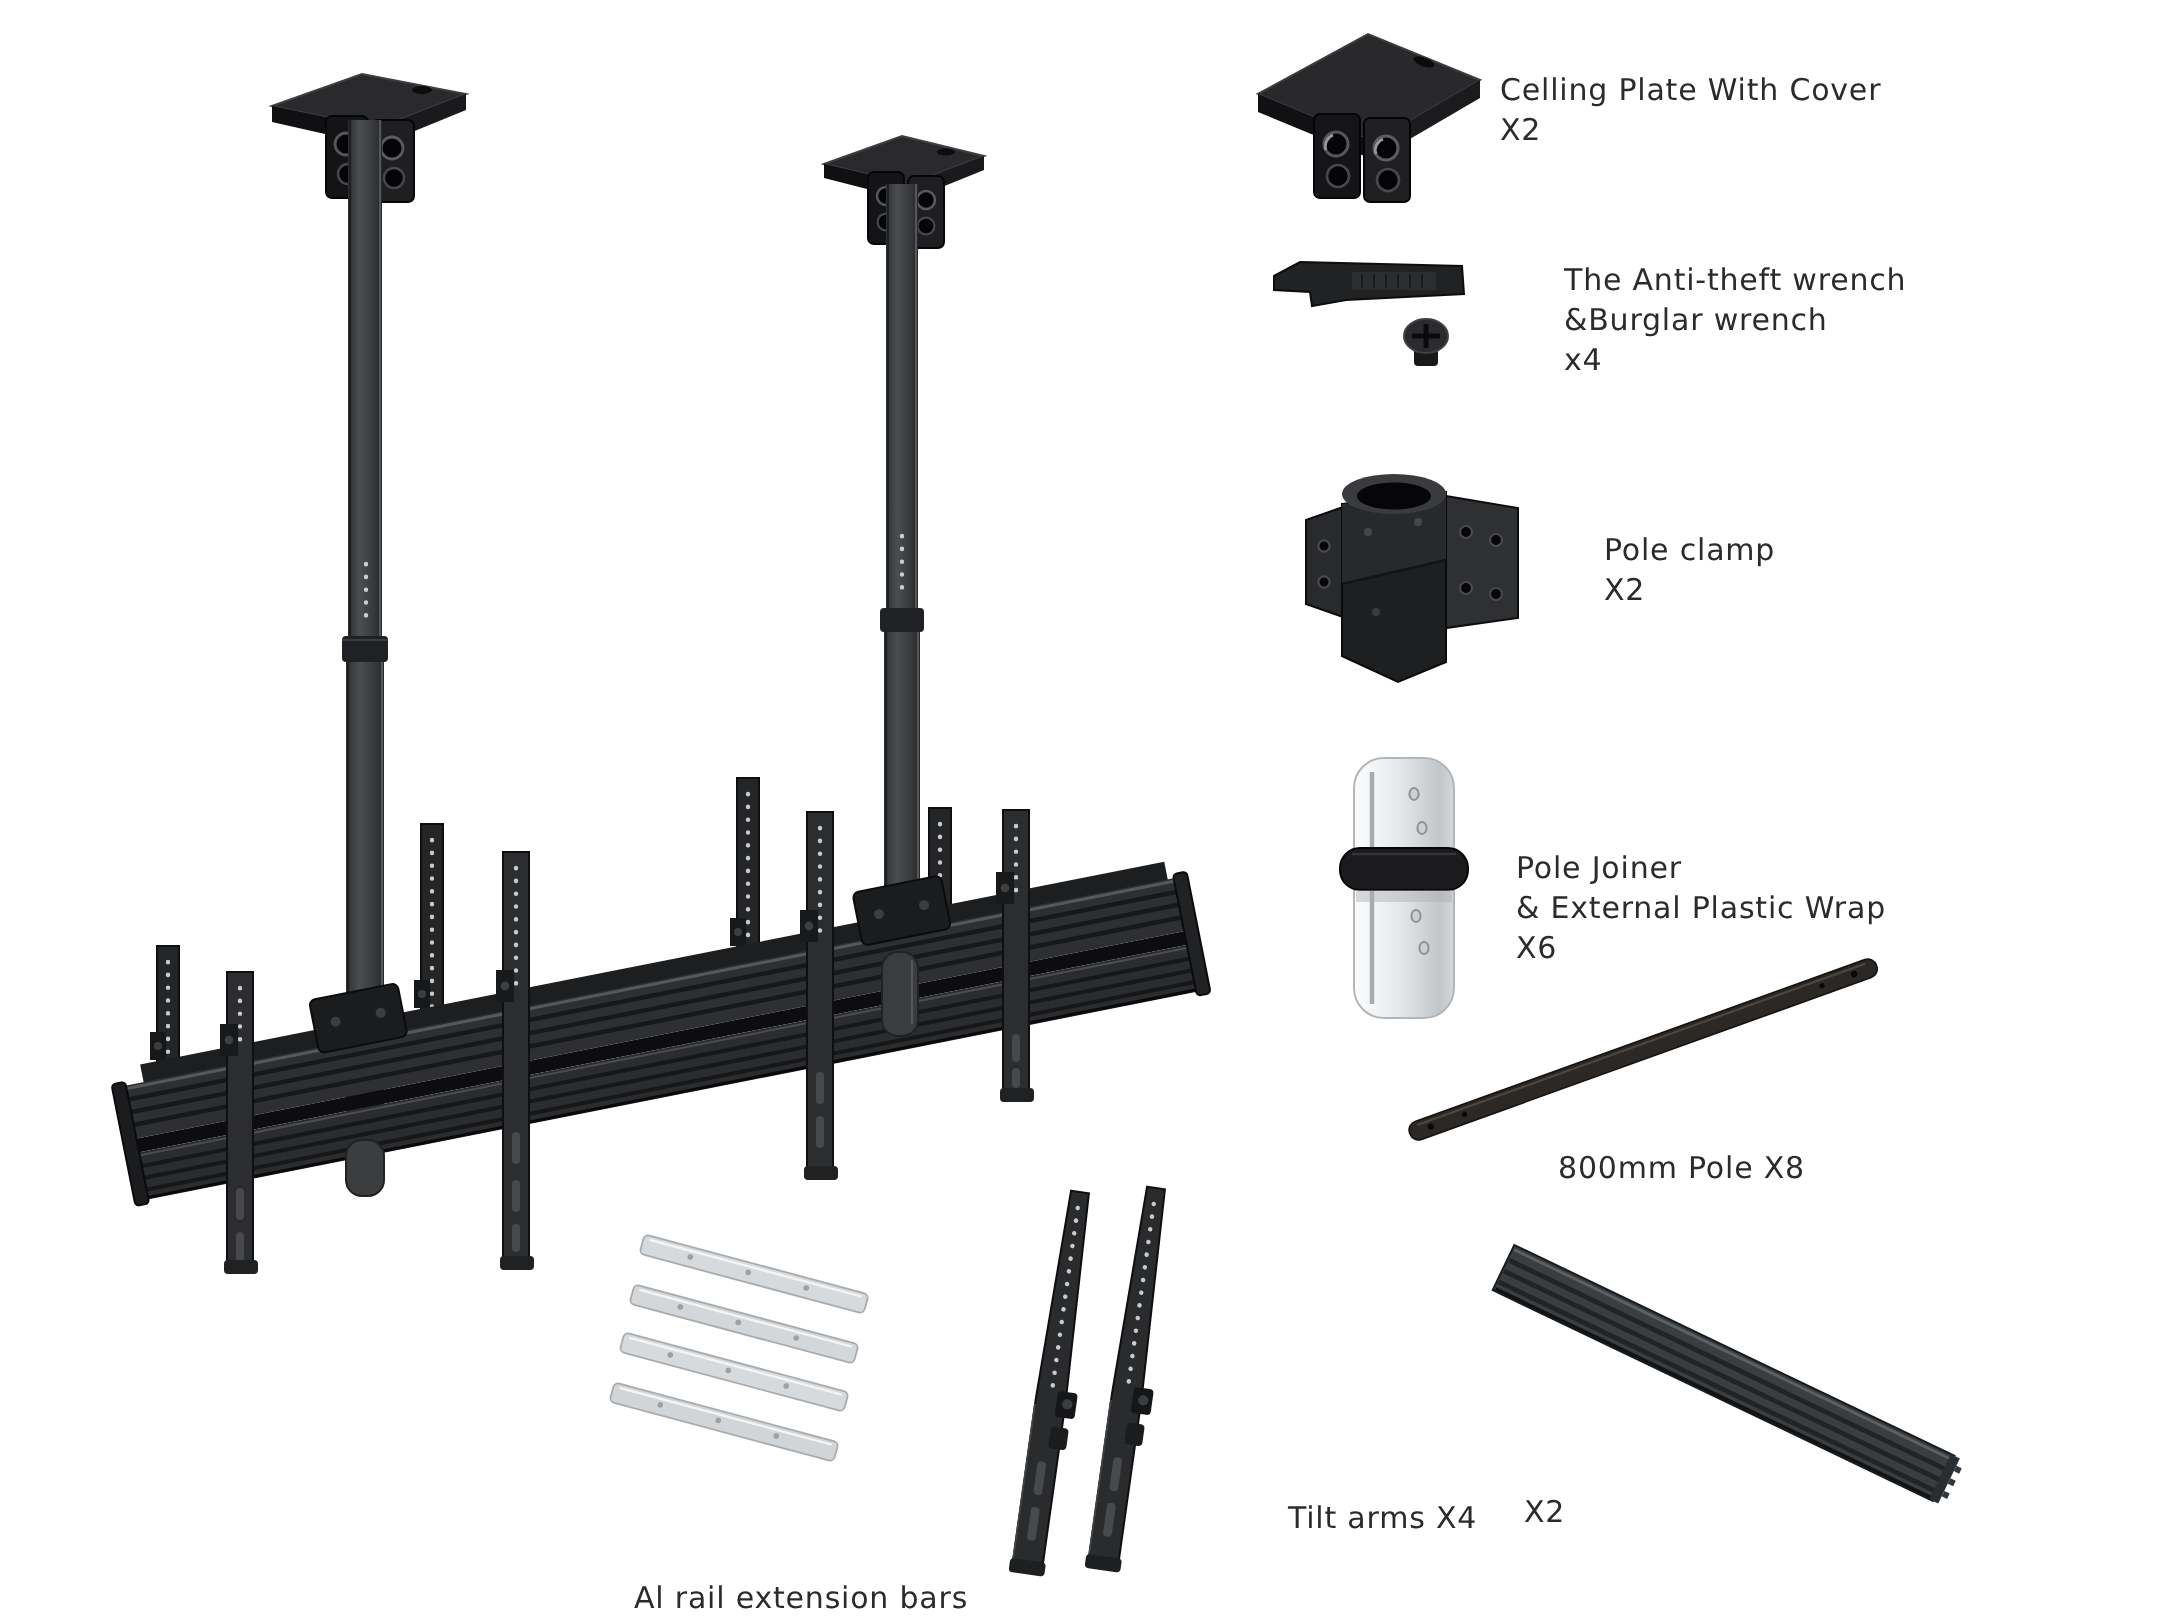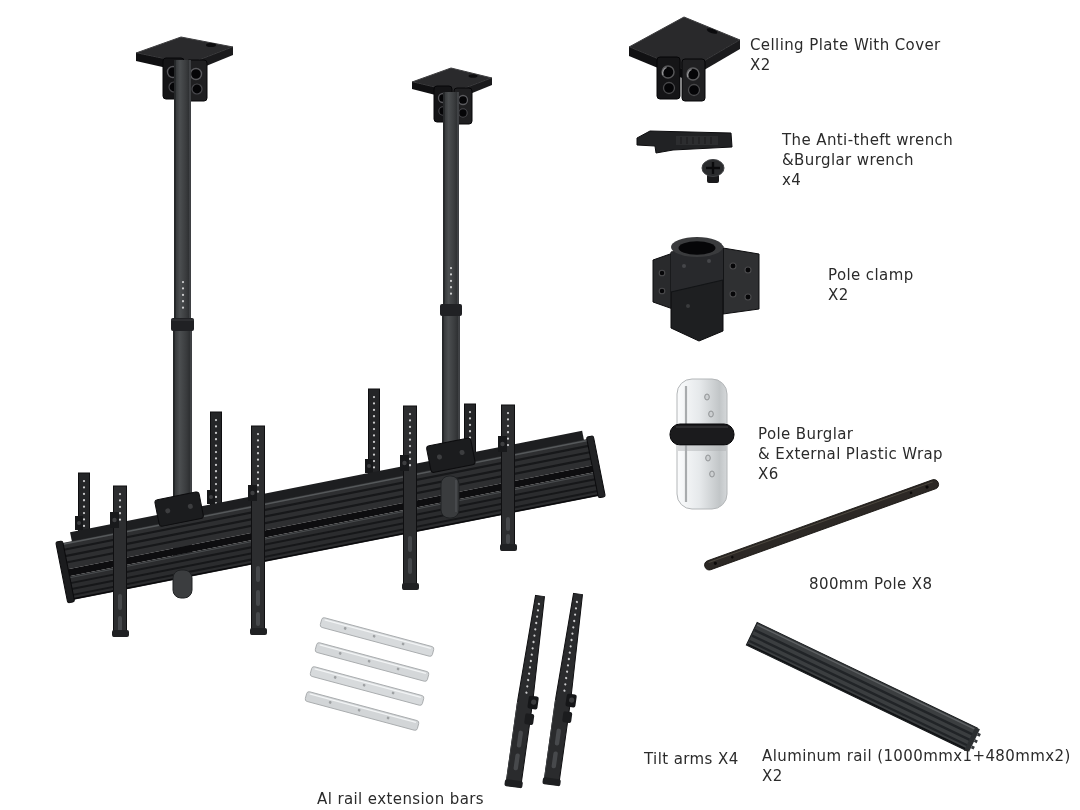--- a/index.html
+++ b/index.html
@@ -309,40 +309,39 @@
   <span>Celling Plate With Cover</span>
   <span>X2</span>
 </div>
 
 <div class="label" style="left:782px;top:130px">
   <span>The Anti-theft wrench</span>
   <span>&amp;Burglar wrench</span>
   <span>x4</span>
 </div>
 
-<div class="label" style="left:828px;top:265px">
+<div class="label" style="left:802px;top:265px">
   <span>Pole clamp</span>
   <span>X2</span>
 </div>
 
 <div class="label" style="left:758px;top:424px">
-  <span>Pole Burglar</span>
+  <span>Pole Joiner</span>
   <span>&amp; External Plastic Wrap</span>
   <span>X6</span>
 </div>
 
-<div class="label" style="left:809px;top:574px">
+<div class="label" style="left:779px;top:574px">
   <span>800mm Pole X8</span>
 </div>
 
 <div class="label" style="left:317px;top:789px">
   <span>Al rail extension bars</span>
   <span>X4</span>
 </div>
 
 <div class="label" style="left:644px;top:749px">
   <span>Tilt arms X4</span>
 </div>
 
 <div class="label" style="left:762px;top:746px">
-  <span>Aluminum rail (1000mmx1+480mmx2)</span>
   <span>X2</span>
 </div>
 
 </body></html>

